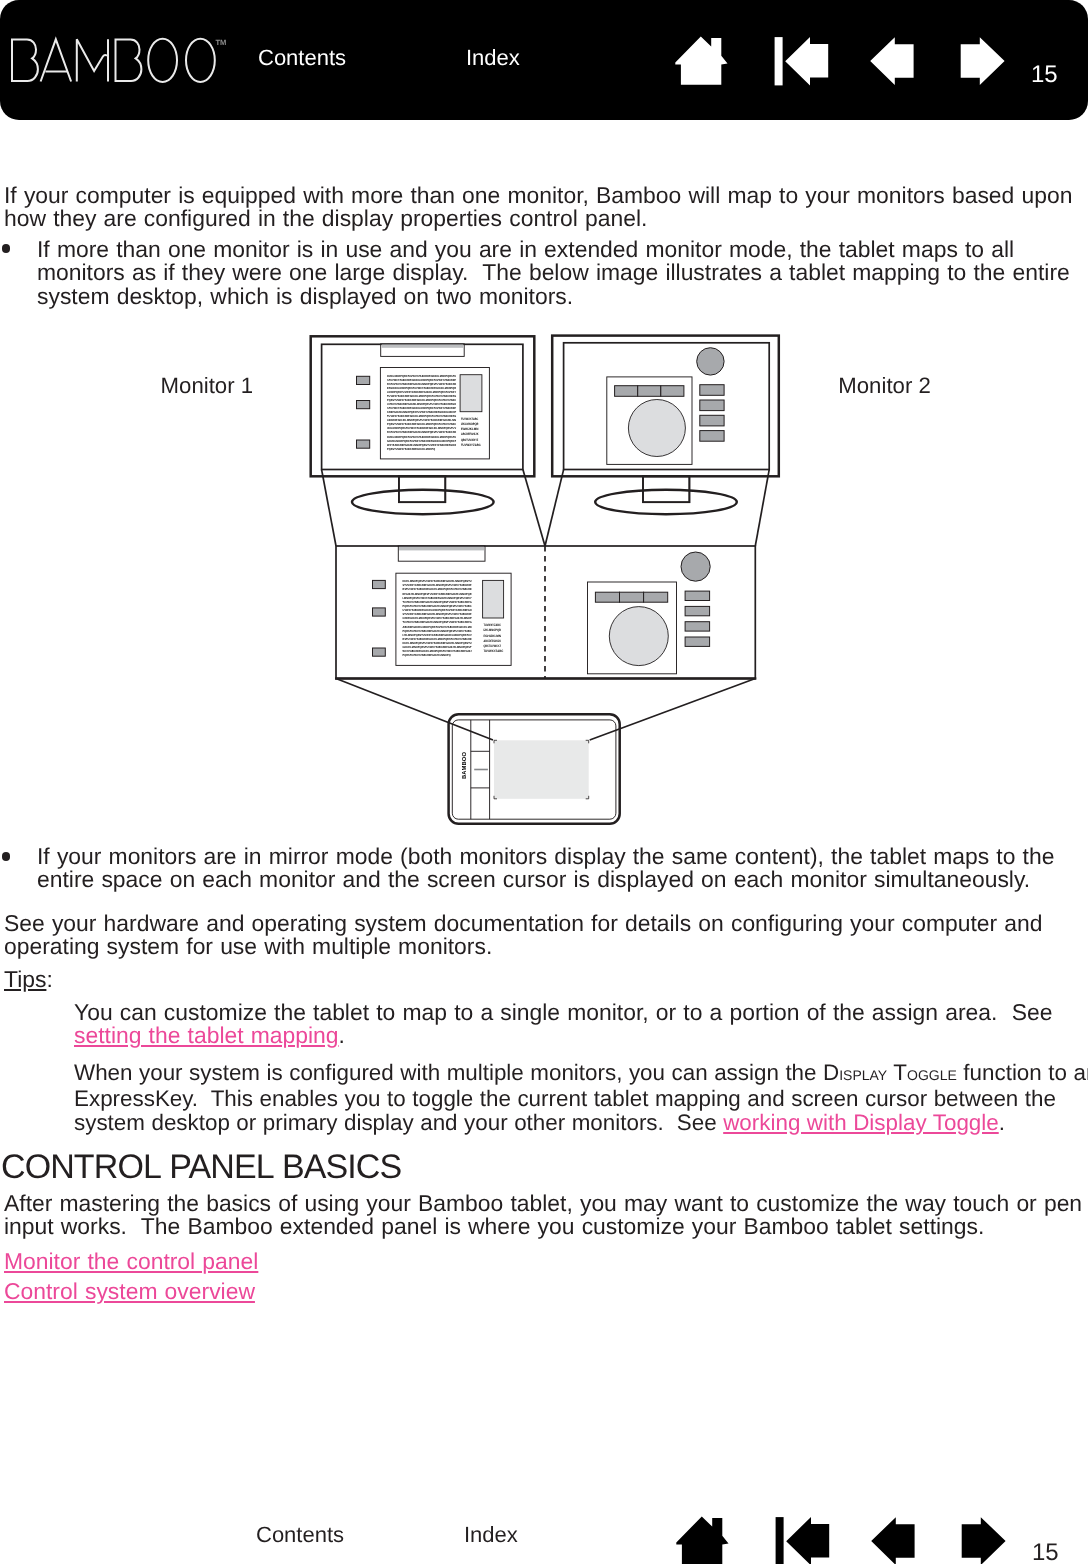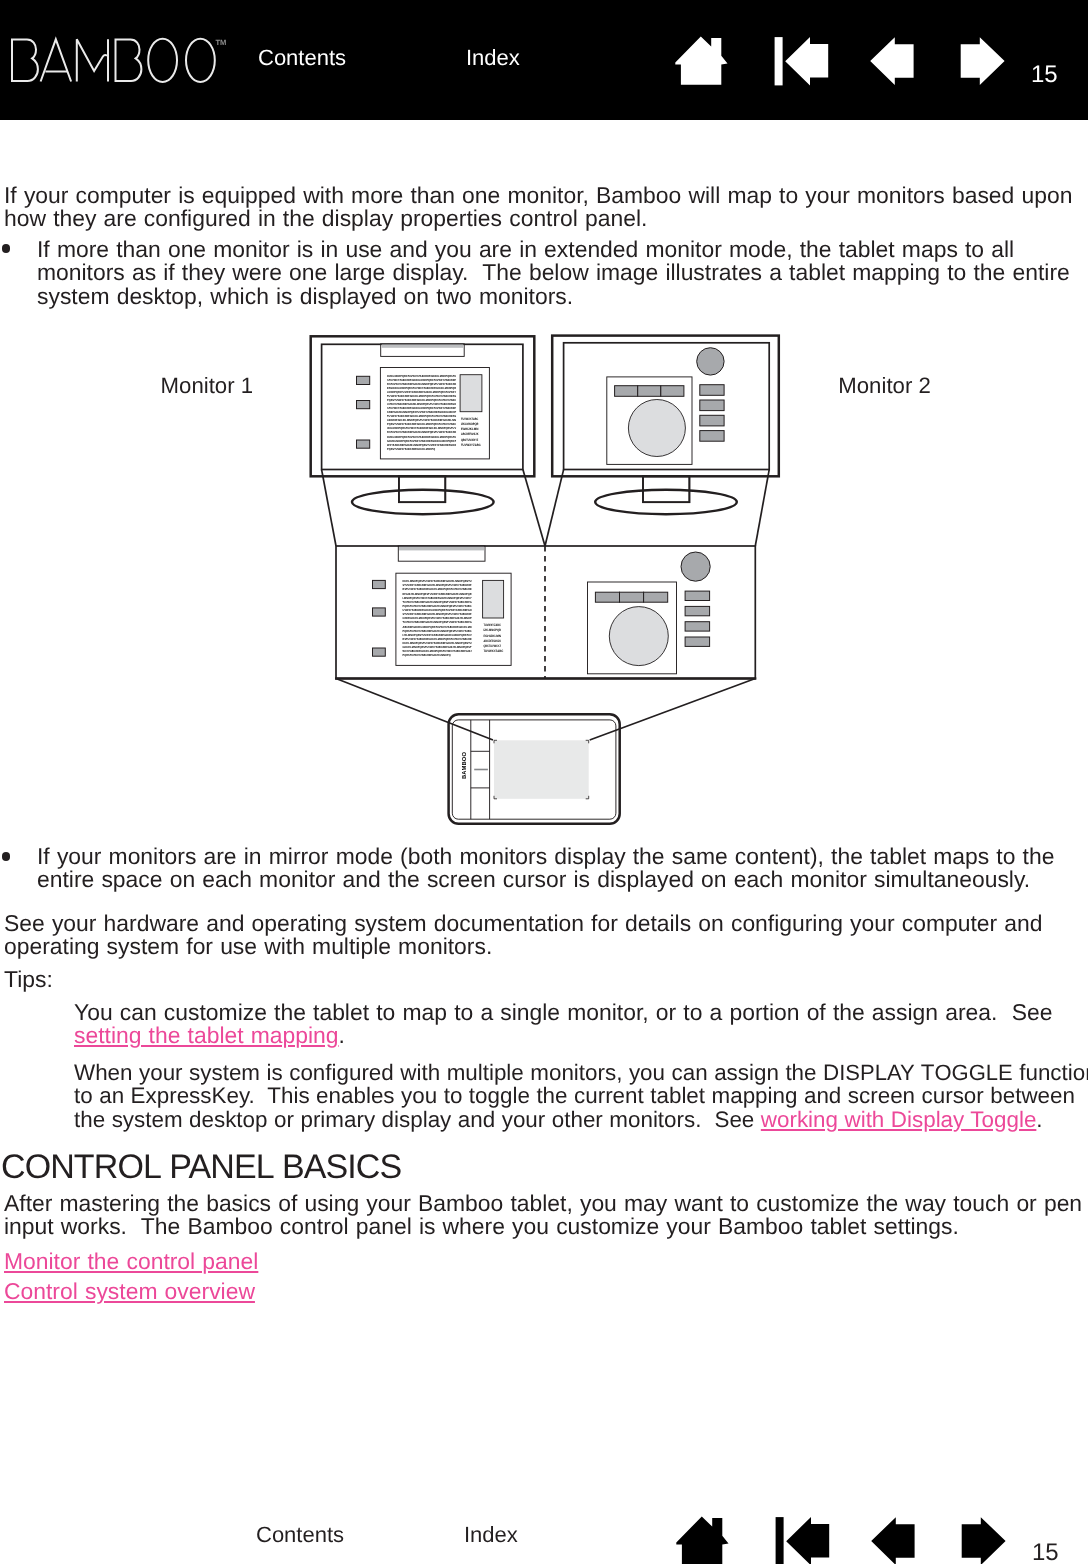--- a/index.html
+++ b/index.html
@@ -3,21 +3,21 @@
 <meta charset="utf-8">
 <title>Bamboo User's Manual</title>
 <style>
   html,body{margin:0;padding:0;}
   body{width:1088px;height:1564px;background:#fff;font-family:"Liberation Sans",sans-serif;color:#231f20;overflow:hidden;
        -webkit-font-smoothing:antialiased;text-rendering:geometricPrecision;}
   *{-webkit-font-smoothing:antialiased;}
   .page{position:relative;width:1088px;height:1564px;}
 
   
-  .hdr{position:absolute;left:0;top:0;width:1088px;height:120px;background:#000;}
+  .hdr{position:absolute;left:0;top:0;width:1088px;height:120px;background:#000;border-radius:19px;}
   .logo{position:absolute;left:0px;top:35px;}
   .nav-label{position:absolute;color:#fff;font-size:22px;line-height:1;top:47px;white-space:nowrap;}
   #hdr-contents{left:258px;}
   #hdr-index{left:466px;}
   .navico{position:absolute;display:block;}
   .figure{position:absolute;left:0;top:0;}
   .pgnum{position:absolute;color:#fff;font-size:24px;line-height:1;top:63px;left:1031px;}
 
   
   .ftr{position:absolute;left:0;top:0;width:1088px;height:1564px;pointer-events:none;}
@@ -25,22 +25,22 @@
   #ftr-contents{left:256px;}
   #ftr-index{left:464px;}
   .ftr .pgnum{color:#231f20;font-size:24px;top:1541px;left:1032px;}
 
   
   .h1{position:absolute;left:1px;font-size:34px;font-weight:400;line-height:1;letter-spacing:-0.9px;word-spacing:1px;white-space:nowrap;margin:0;}
   .para{position:absolute;left:0px;font-size:22.9px;line-height:23.4px;word-spacing:0.8px;white-space:pre-wrap;margin:4px;}
   .bullet{position:absolute;left:1.7px;width:8.6px;height:8.6px;border-radius:50%;background:#231f20;}
   .bpara{position:absolute;left:37px;font-size:22.9px;line-height:23.4px;word-spacing:0.8px;white-space:pre-wrap;margin:0;}
   .lnk{color:#ec4899;text-decoration:underline;text-underline-offset:2px;}
-  .uline{text-underline-offset:2px;}
-  .sc{font-size:22px;}
+  .uline{text-decoration:underline;text-underline-offset:2px;}
+  .sc{font-size:14px;}
 </style>
 </head>
 <body>
 
 <div class="page">
 
   <div class="hdr">
     <div class="logo">
       <svg width="240" height="60" viewBox="0 0 240 60">
         <g fill="none" stroke="#eaeaea" stroke-width="2" stroke-linejoin="miter" stroke-linecap="butt">
@@ -84,21 +84,21 @@
 
   <p class="para" style="top:908px;width:1075px">See your hardware and operating system documentation for details on configuring your computer and operating system for use with multiple monitors.</p>
 
   <p class="para" style="top:964px"><span class="uline">Tips</span><span>:</span></p>
 
   <p class="para" style="top:997px;left:70px;width:1020px"><span>You can customize the tablet to map to a single monitor, or to a portion of the assign area.  See </span><a class="lnk">setting the tablet mapping</a><span>.</span></p>
 
   <p class="para" style="top:1057px;left:70px;width:1030px;word-spacing:0.3px;font-size:22.4px"><span>When your system is configured with multiple monitors, you can assign the </span><span>D</span><span class="sc">ISPLAY</span><span> </span><span>T</span><span class="sc">OGGLE</span><span> function to an ExpressKey.  This enables you to toggle the current tablet mapping and screen cursor between the system desktop or primary display and your other monitors.  See </span><a class="lnk">working with Display Toggle</a><span>.</span></p>
 
   <h1 class="h1" style="top:1150px">CONTROL PANEL BASICS</h1>
-  <p class="para" style="top:1188px;width:1080px">After mastering the basics of using your Bamboo tablet, you may want to customize the way touch or pen input works.  The Bamboo control panel is where you customize your Bamboo tablet settings.</p>
+  <p class="para" style="top:1188px;width:1080px">After mastering the basics of using your Bamboo tablet, you may want to customize the way touch or pen input works.  The Bamboo extended panel is where you customize your Bamboo tablet settings.</p>
   <p class="para" style="top:1246px"><a class="lnk">Monitor the control panel</a></p>
   <p class="para" style="top:1276px"><a class="lnk">Control system overview</a></p>
 
   <svg class="figure" width="1088" height="1564" viewBox="0 0 1088 1564">
    <defs>
         <style>
     .ln{fill:none;stroke:#231f20;stroke-width:1.7}
     .lnb{fill:none;stroke:#231f20;stroke-width:2.5}
     .lnt{fill:none;stroke:#231f20;stroke-width:0.95}
     .gf{fill:#a7a9ac;stroke:#231f20;stroke-width:1}

